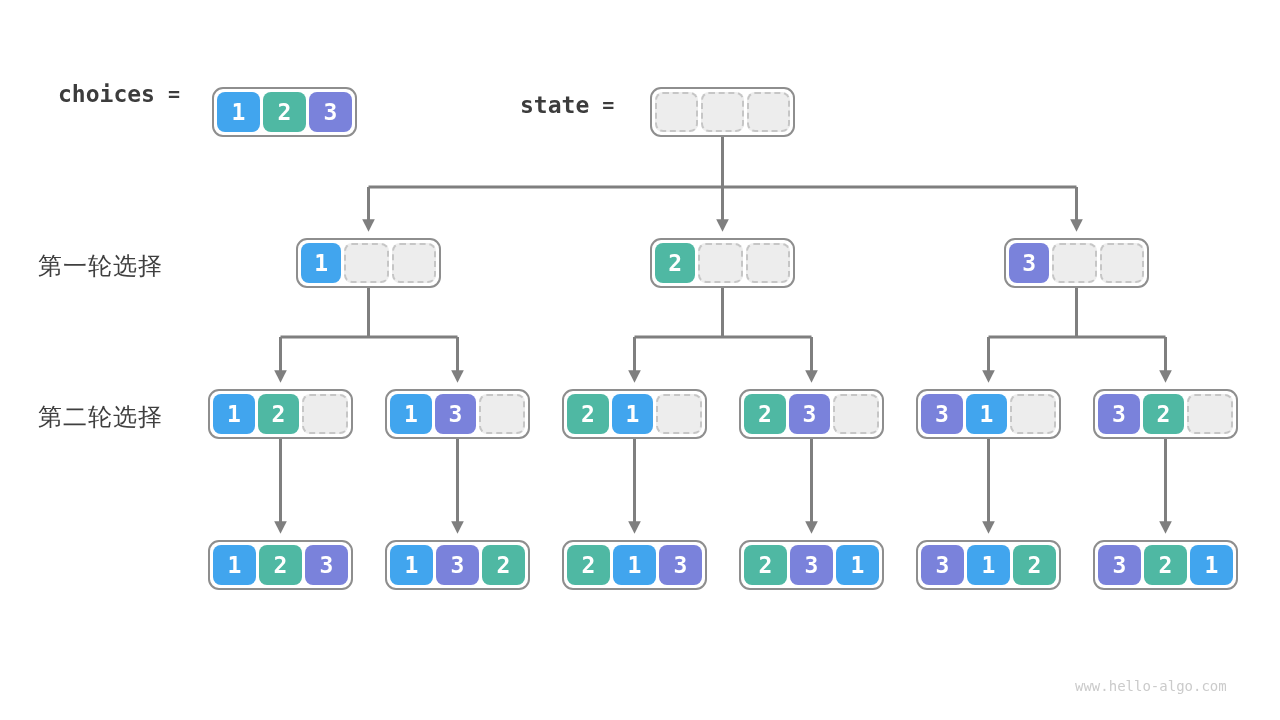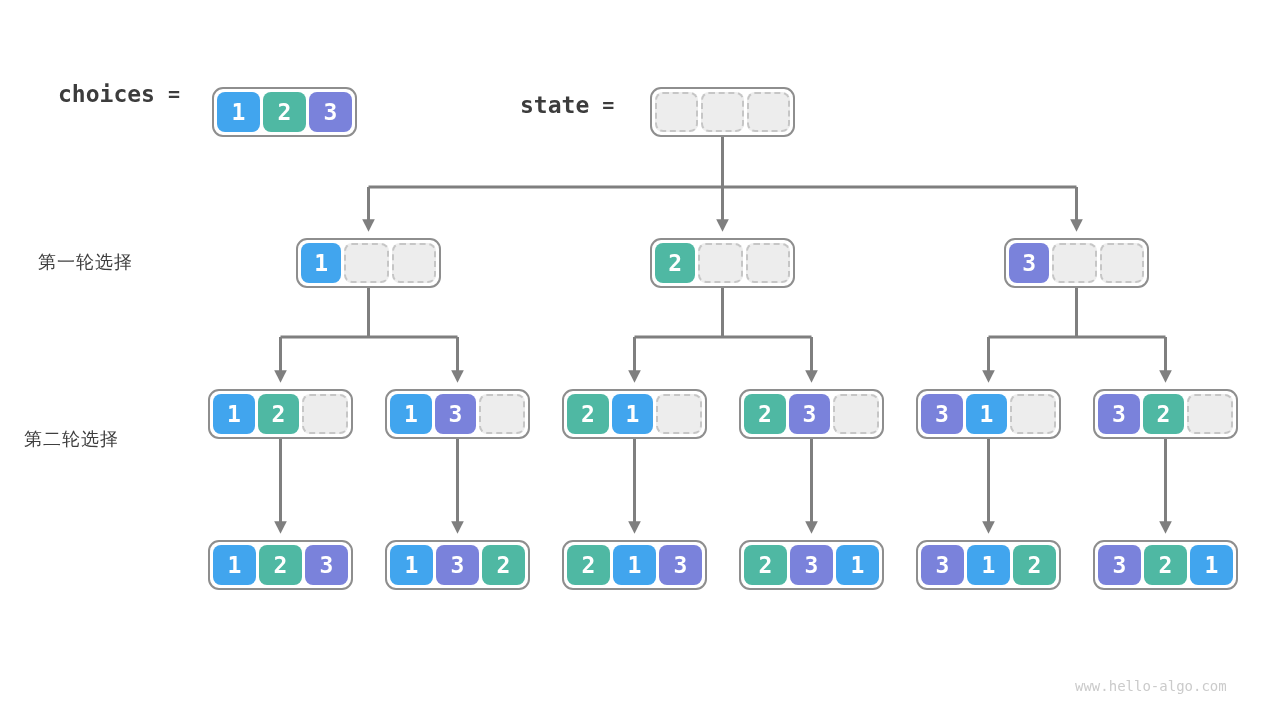--- a/index.html
+++ b/index.html
@@ -20,21 +20,21 @@
   .cell.empty{background:#EDEDED;border:2px dashed #C6C6C6;}
 
   .expr{
     position:absolute;display:flex;align-items:center;gap:13px;
     color:#3C3C3C;font-family:"DejaVu Sans Mono",monospace;font-weight:bold;font-size:23px;
     height:28px;
   }
   .expr .eq{font-size:20px;}
 
   .rowlabel{
-    position:absolute;color:#3F3F3F;font-size:18px;letter-spacing:1px;
+    position:absolute;color:#3F3F3F;font-size:24px;letter-spacing:1px;
     font-family:"Liberation Sans",sans-serif;white-space:nowrap;
   }
   .watermark{
     position:absolute;color:#CBCBCB;font-family:"DejaVu Sans Mono",monospace;font-size:14px;
   }
 </style>
 </head>
 <body>
 
 <div class="stage">
@@ -85,21 +85,21 @@
     <span>state</span>
     <span class="eq">=</span>
   </div>
   <div class="node" style="left:650px;top:87px;">
       <span class="cell empty"></span>
       <span class="cell empty"></span>
       <span class="cell empty"></span>
     </div>
 
   <div class="rowlabel" style="left:38px;top:250px;">第一轮选择</div>
-  <div class="rowlabel" style="left:24px;top:401px;margin-top:26px;">第二轮选择</div>
+  <div class="rowlabel" style="left:38px;top:401px;">第二轮选择</div>
 
   <div class="node" style="left:296px;top:238px;">
       <span class="cell" style="background: rgb(65, 165, 238);">1</span>
       <span class="cell empty"></span>
       <span class="cell empty"></span>
     </div>
   <div class="node" style="left:650px;top:238px;">
       <span class="cell" style="background: rgb(79, 184, 163);">2</span>
       <span class="cell empty"></span>
       <span class="cell empty"></span>

